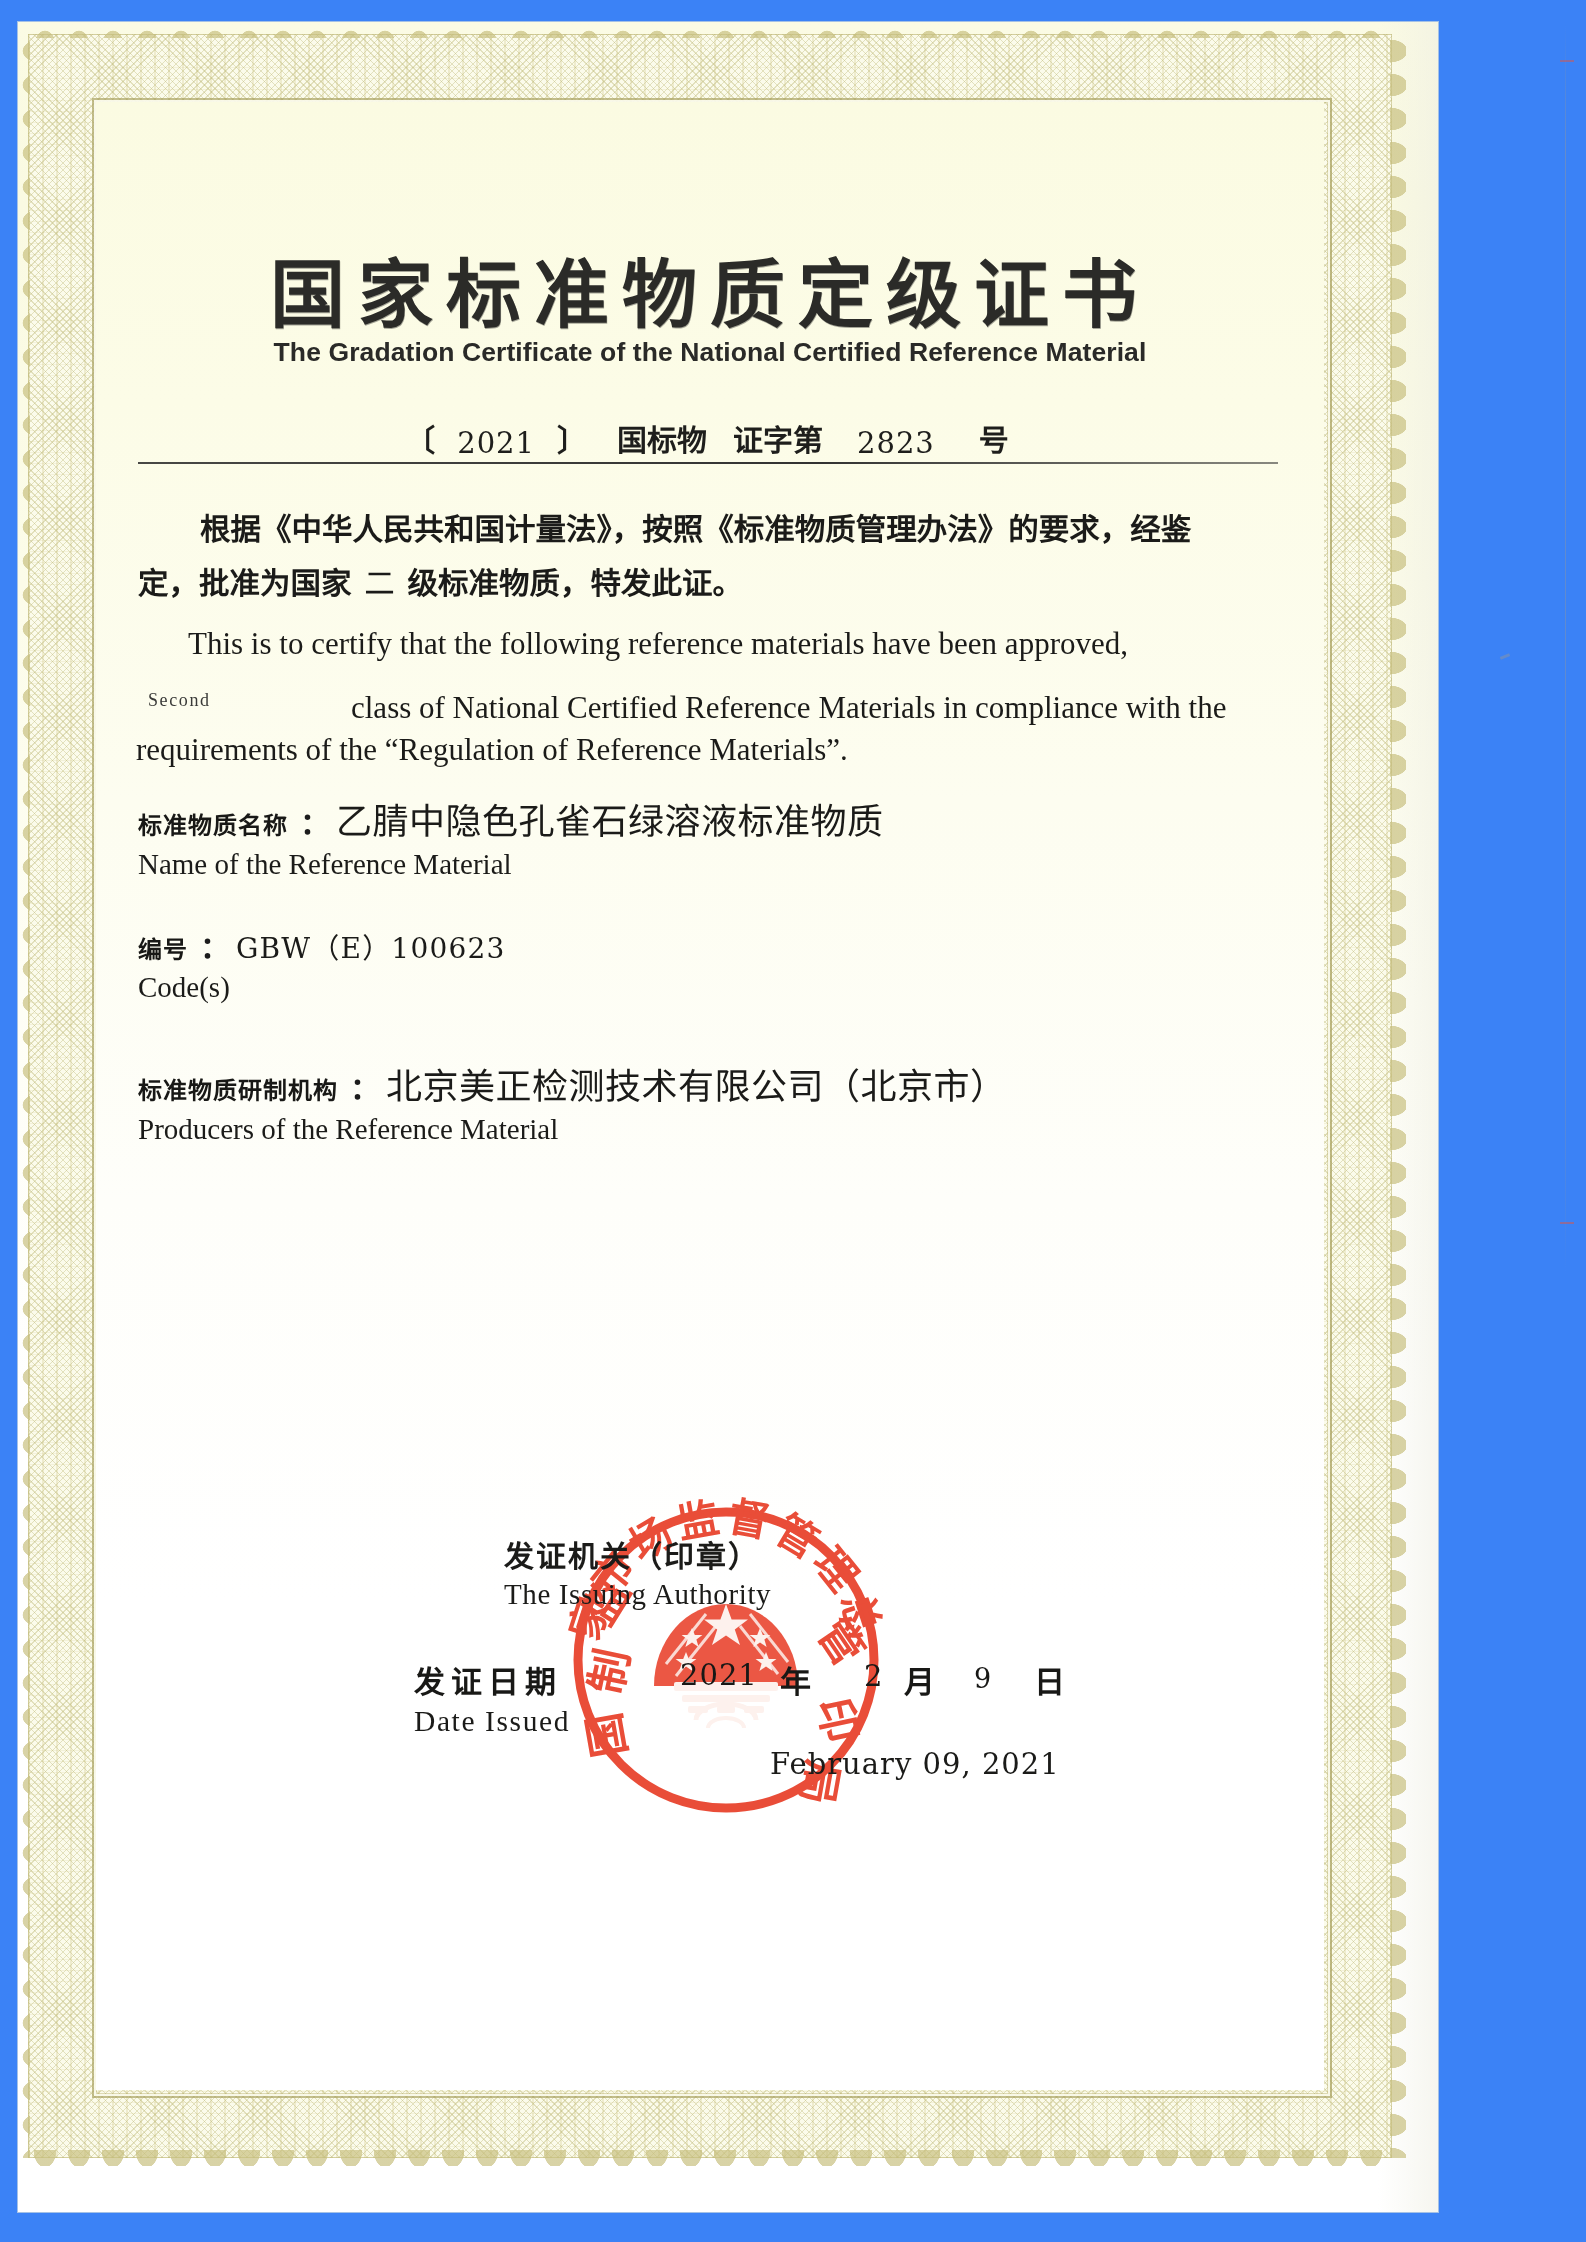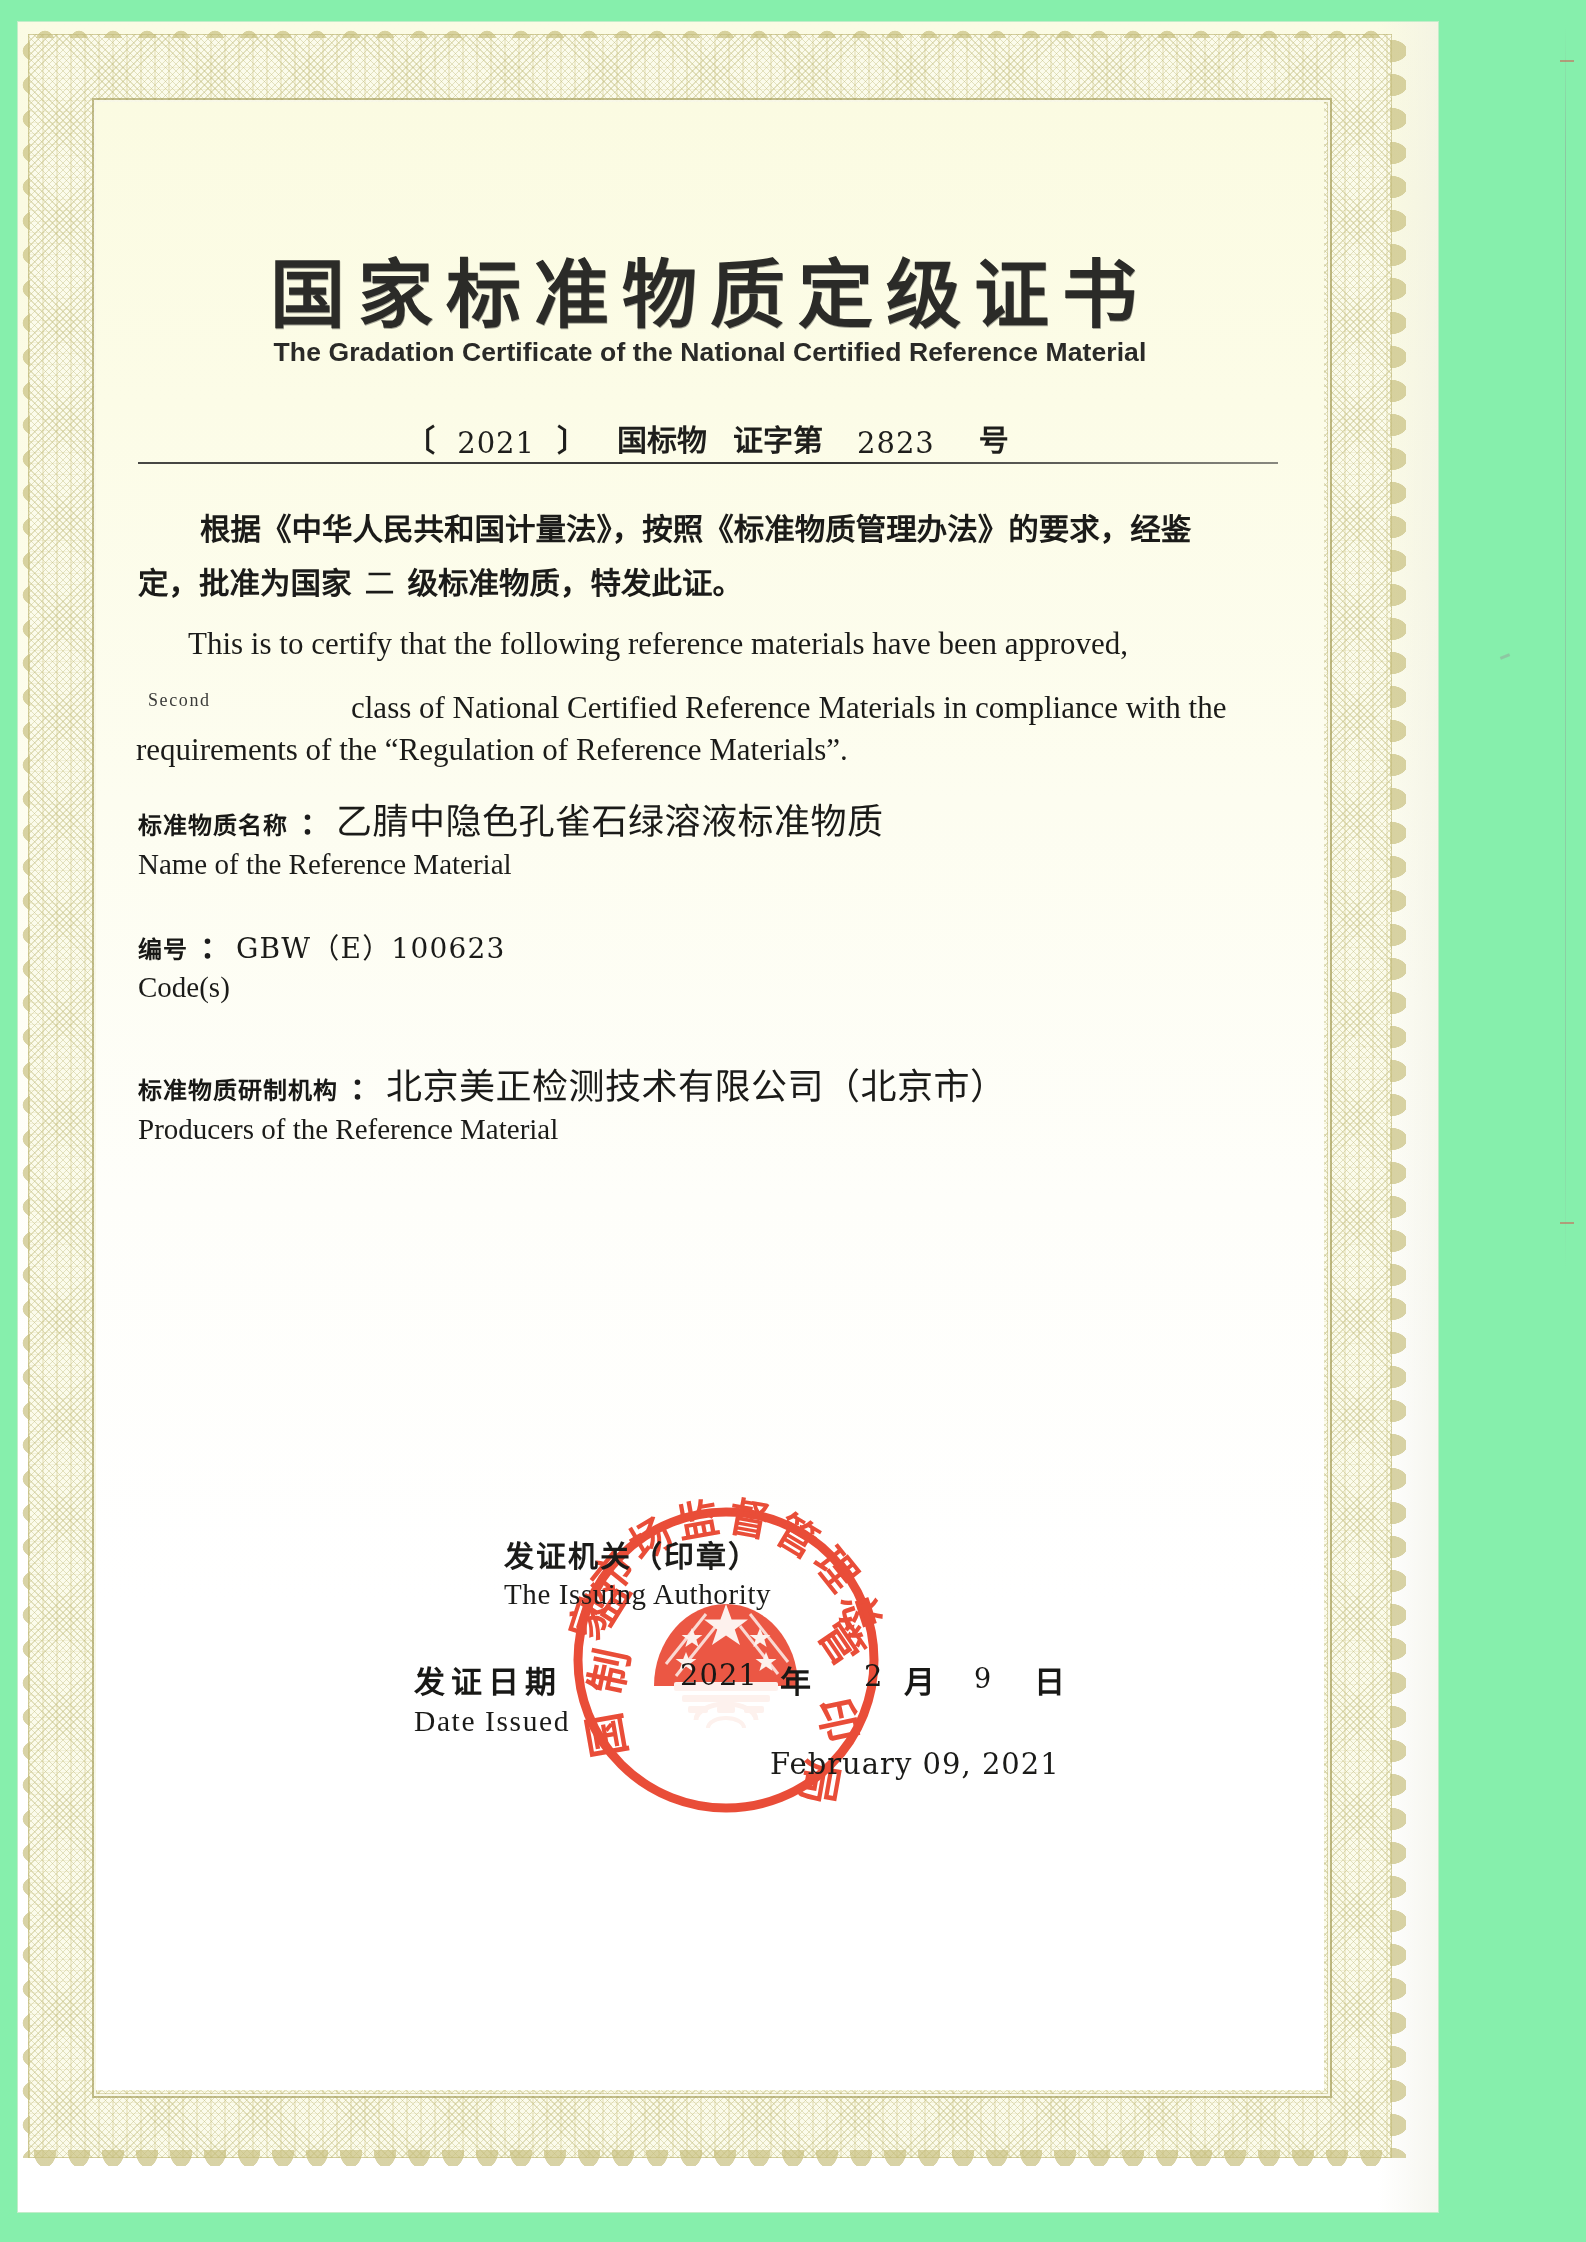--- a/index.html
+++ b/index.html
@@ -7,21 +7,21 @@
     margin: 0;
     padding: 0;
     background: #ffffff;
   }
 
   #page {
     position: relative;
     width: 1586px;
     height: 2242px;
     overflow: hidden;
-    background: #86efac;
+    background: #3b82f6;
     font-family: "Liberation Serif", "DejaVu Serif", serif;
   }
 
   
   .sheet {
     position: absolute;
     left: 18px;
     top: 22px;
     width: 1420px;
     height: 2190px;

